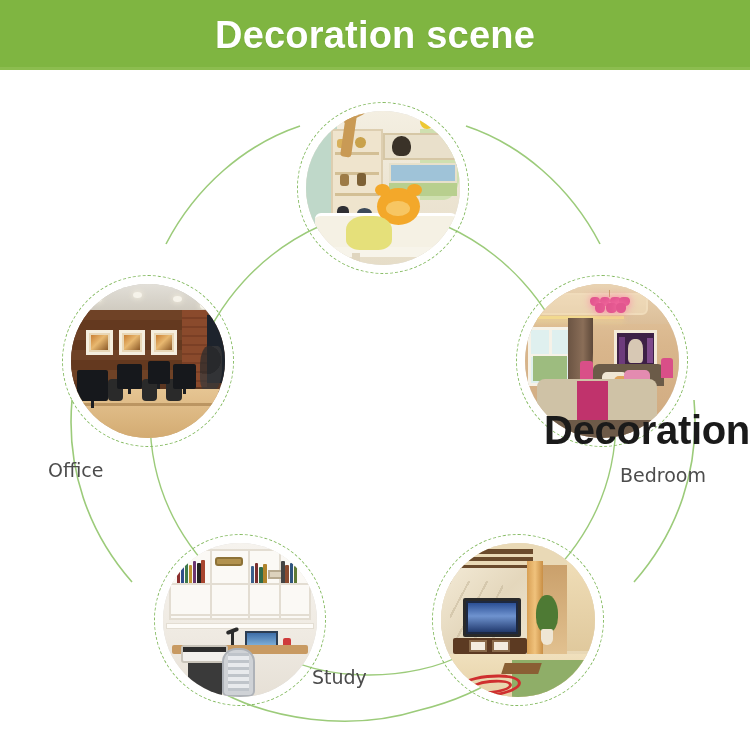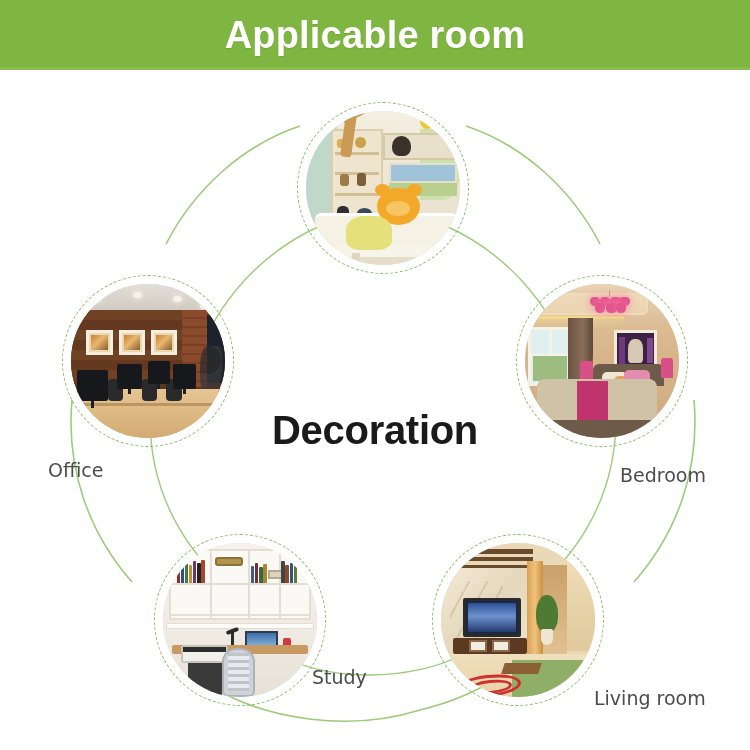--- a/index.html
+++ b/index.html
@@ -66,21 +66,21 @@
 
   #label-children { left: 306px; top: 223px; }
   #label-bedroom  { left: 620px; top: 394px; }
   #label-living   { left: 594px; top: 617px; }
   #label-study    { left: 312px; top: 596px; }
   #label-office   { left: 48px;  top: 389px; }
 
   
   .center-title {
     position: absolute; left: 0; top: 338px; width: 750px;
-    text-align: center;
+    text-align: right;
     font-size: 40px; font-weight: bold; color: #1a1a1a;
     letter-spacing: -0.3px;
     font-family: "Liberation Sans", sans-serif;
   }
 
   
 
   
   .sc-children { background: linear-gradient(180deg,#f4efe2 0%,#ece4d2 55%,#e6ddc8 100%); }
   .sc-children .wall-left { position:absolute; left:0; top:0; width:20%; height:78%; background:#bfd8c9; }
@@ -210,21 +210,21 @@
   .sc-office .chairO{ position:absolute; top:62%; width:10%; height:14%; background:#2a2a2a; border-radius:4px;}
   .sc-office .c1{ left:24%;} .sc-office .c2{ left:46%;} .sc-office .c3{ left:62%;}
   .sc-office .leaf{ position:absolute; right:2%; top:40%; width:14%; height:30%; background:radial-gradient(circle at 30% 30%, #2c2c2c 0 40%, transparent 41%), #3a3a3a; opacity:.75; border-radius:40% 20% 50% 30%;}
 </style>
 </head>
 <body>
 
 <div id="page">
 
   <div class="header-band">
-    <div class="header-title">Applicable room</div>
+    <div class="header-title">Decoration scene</div>
     <div class="hl-underline"></div>
   </div>
 
   <div class="stage">
 
     <svg class="arcs" viewBox="0 0 750 680">
       <g fill="none" stroke="#9ccb7a" stroke-width="1.6">
 
         <path d="M 300 56 C 246 74 196 116 166 174"></path>
         <path d="M 466 56 C 520 74 570 116 600 174"></path>
@@ -343,21 +343,20 @@
             <div class="pot"></div>
           <div class="floor"></div>
             <div class="green"></div>
             <div class="woodstrip"></div>
           <div class="rug"></div>
             <div class="rug2"></div>
         </div>
       </div>
       <div class="ring"></div>
     </div>
-    <div class="node-label" id="label-living">Living room</div>
 
     <div class="node" id="node-study">
       <div class="photo">
         <div class="scene sc-study">
           <div class="shelfunit">
             <div class="sv sv1"></div>
               <div class="sv sv2"></div>
               <div class="sv sv3"></div>
             <div class="shh shh1"></div>
               <div class="shh shh2"></div>

